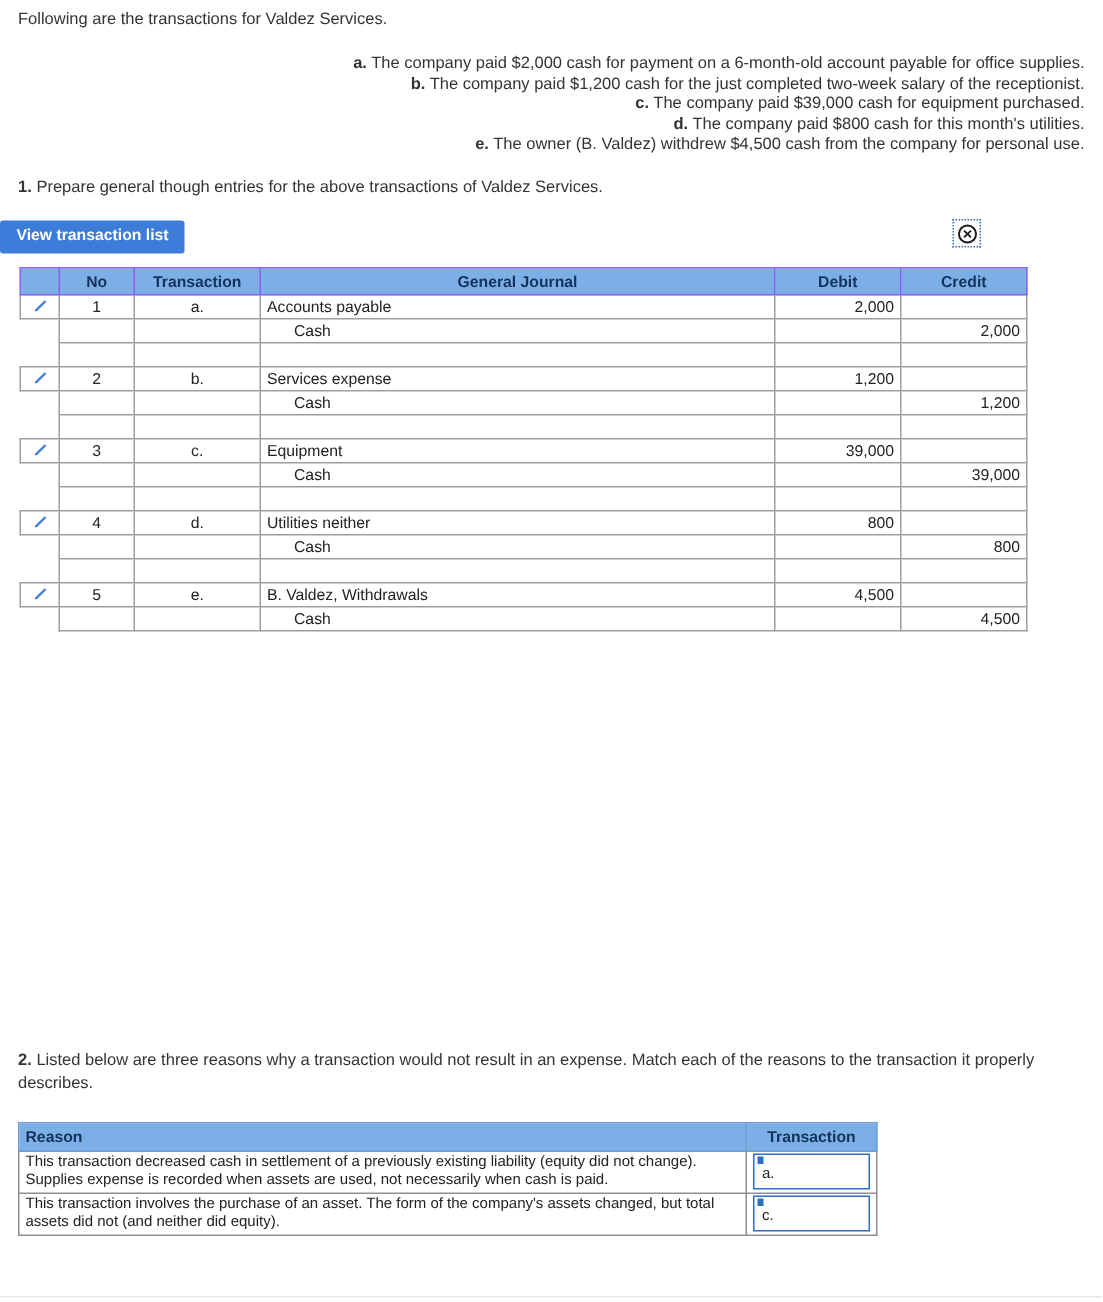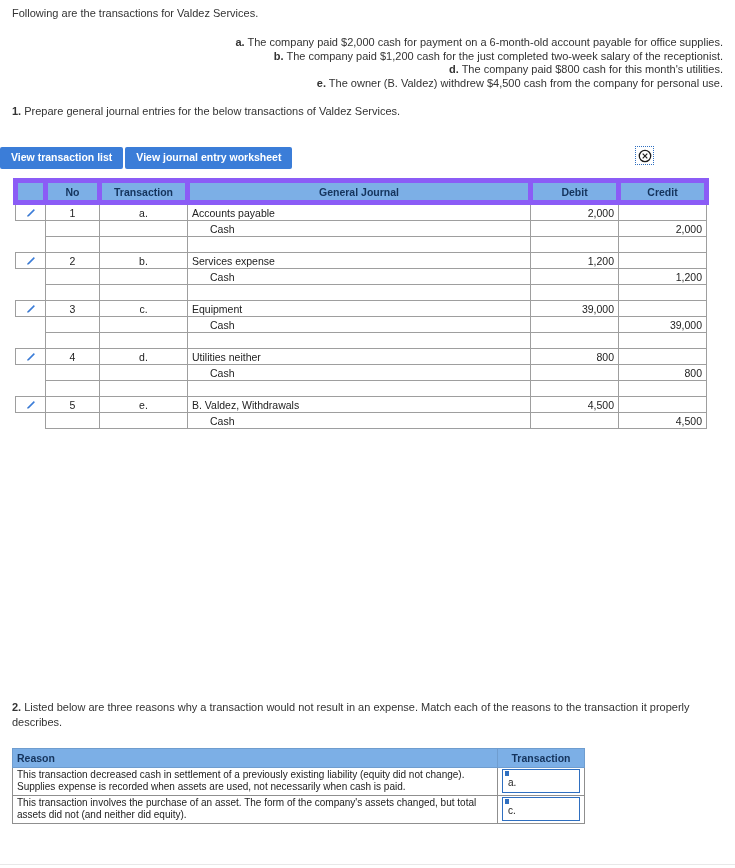--- a/index.html
+++ b/index.html
@@ -96,21 +96,21 @@
   table.journal {
     border-collapse: collapse;
     font-size: 10.5px;
     color: #222;
   }
   table.journal th {
     background: #7cafe6;
     color: #14335c;
     font-weight: bold;
     font-size: 10.5px;
-    border: 5px solid #8b5cf6;
+    border: 1px solid #8b5cf6;
     height: 17px;
     padding: 0 4px;
     text-align: center;
     white-space: nowrap;
   }
   table.journal td {
     border: 1px solid #9e9e9e;
     height: 15px;
     padding: 0 4px;
     white-space: nowrap;
@@ -232,38 +232,41 @@
   <div class="txn-list">
     <div class="txn-line">
       <b>a.</b>
       <span>The company paid $2,000 cash for payment on a 6-month-old account payable for office supplies.</span>
     </div>
     <div class="txn-line">
       <b>b.</b>
       <span>The company paid $1,200 cash for the just completed two-week salary of the receptionist.</span>
     </div>
     <div class="txn-line">
+      <b>c.</b>
+      <span>The company paid $39,000 cash for equipment purchased.</span>
+    </div>
+    <div class="txn-line">
       <b>d.</b>
       <span>The company paid $800 cash for this month's utilities.</span>
     </div>
     <div class="txn-line">
       <b>e.</b>
       <span>The owner (B. Valdez) withdrew $4,500 cash from the company for personal use.</span>
     </div>
   </div>
 
   <p class="req-line">
     <b>1.</b>
-    <span>Prepare general journal entries for the below transactions of Valdez Services.</span>
+    <span>Prepare general though entries for the above transactions of Valdez Services.</span>
   </p>
 </div>
 
 <div class="tabbar">
   <button class="tab-btn">View transaction list</button>
-  <button class="tab-btn alt">View journal entry worksheet</button>
 </div>
 
 <div class="close-wrap">
   <svg width="14" height="14" viewBox="0 0 14 14">
     <circle cx="7" cy="7" r="5.7" fill="#ffffff" stroke="#1b1b1b" stroke-width="1.3"></circle>
     <path d="M4.7 4.7 L9.3 9.3 M9.3 4.7 L4.7 9.3" stroke="#1b1b1b" stroke-width="1.2" fill="none"></path>
   </svg>
 </div>
 
 <div class="journal-wrap">

